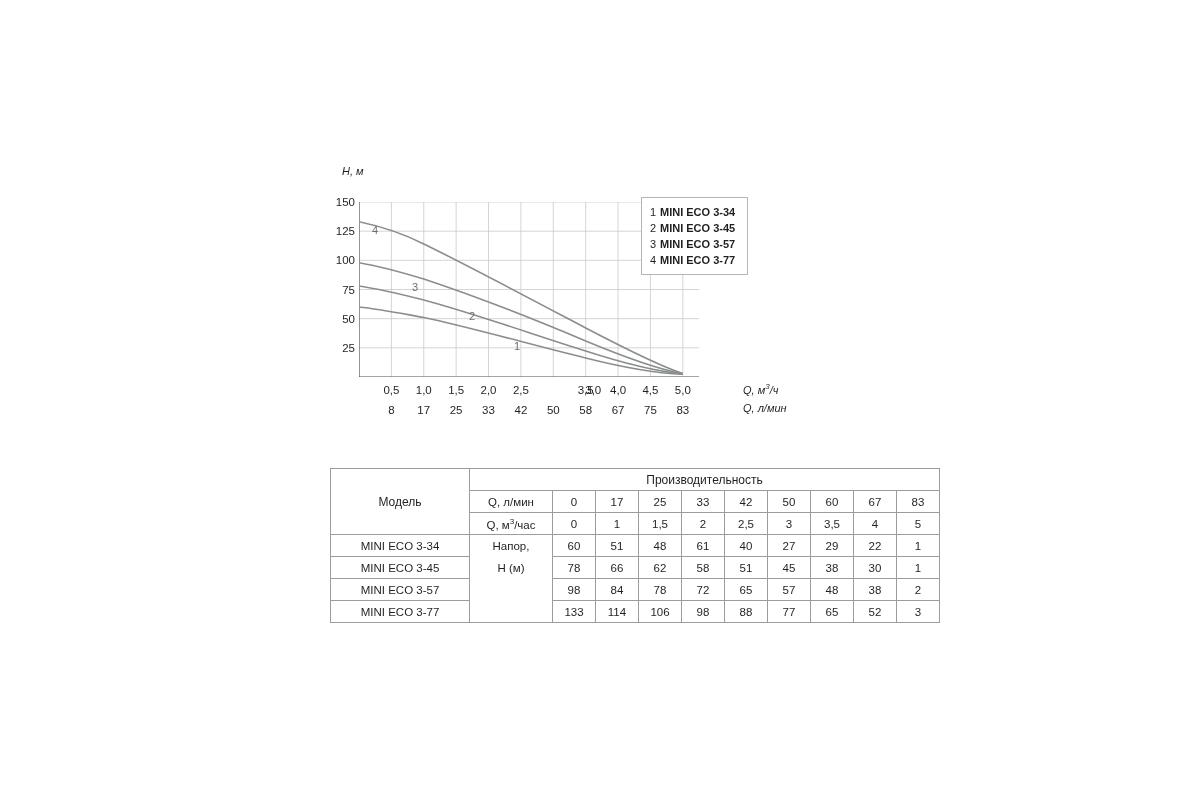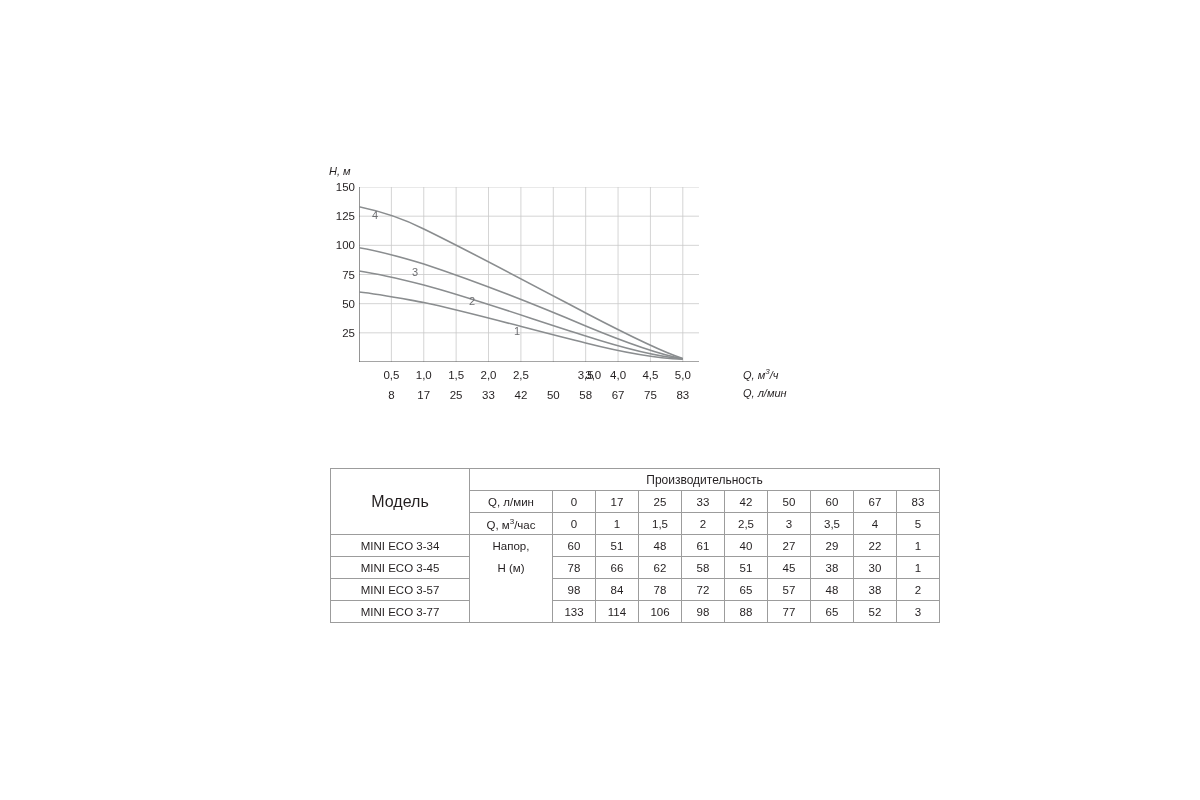--- a/index.html
+++ b/index.html
@@ -19,31 +19,31 @@
   
   #chart-block {
     position: absolute;
     left: 325px;
     top: 165px;
     width: 460px;
     height: 290px;
   }
   #y-axis-title {
     position: absolute;
-    left: 4px;
+    left: 17px;
     top: 0px;
     font-size: 11px;
     font-style: italic;
     color: #231f20;
     white-space: nowrap;
   }
   #plot-area {
     position: absolute;
     left: 34px;
-    top: 22px;
+    top: 37px;
     width: 340px;
     height: 133px;
   }
   #plot-svg {
     position: absolute;
     left: 0;
     top: 0;
   }
   .ytick-wrap {
     position: absolute;
@@ -130,21 +130,21 @@
   table.perf td {
     border: 1px solid #9c9c9c;
     text-align: center;
     height: 21px;
     padding: 0 4px;
     white-space: nowrap;
   }
   td.model-head {
     width: 130px;
     height: 26px;
-    font-size: 16px;
+    font-size: 12px;
   }
   td.perf-head {
     height: 26px;
     font-size: 12px;
   }
   td.rowlabel {
     width: 74px;
     font-weight: normal;
   }
   td.model-name {
@@ -227,20 +227,34 @@
 
     <div id="x-axis-title-1">Q, м<sup class="small">3</sup>/ч</div>
     <div id="x-axis-title-2">Q, л/мин</div>
 
     <div class="curve-label" style="left:155px; top:138px;">1</div>
     <div class="curve-label" style="left:110px; top:108px;">2</div>
     <div class="curve-label" style="left:53px;  top:79px;">3</div>
     <div class="curve-label" style="left:13px;  top:22px;">4</div>
   </div>
 
+  <div id="legend">
+    <div class="legend-row">
+      <span class="legend-num">1</span><span class="legend-text">MINI ECO 3-34</span>
+    </div>
+    <div class="legend-row">
+      <span class="legend-num">2</span><span class="legend-text">MINI ECO 3-45</span>
+    </div>
+    <div class="legend-row">
+      <span class="legend-num">3</span><span class="legend-text">MINI ECO 3-57</span>
+    </div>
+    <div class="legend-row">
+      <span class="legend-num">4</span><span class="legend-text">MINI ECO 3-77</span>
+    </div>
+  </div>
 </div>
 
 <div id="table-block">
   <table class="perf">
     <tbody>
         <tr>
       <td class="model-head" rowspan="3">Модель</td>
       <td class="perf-head" colspan="10">Производительность</td>
     </tr>
     <tr>

